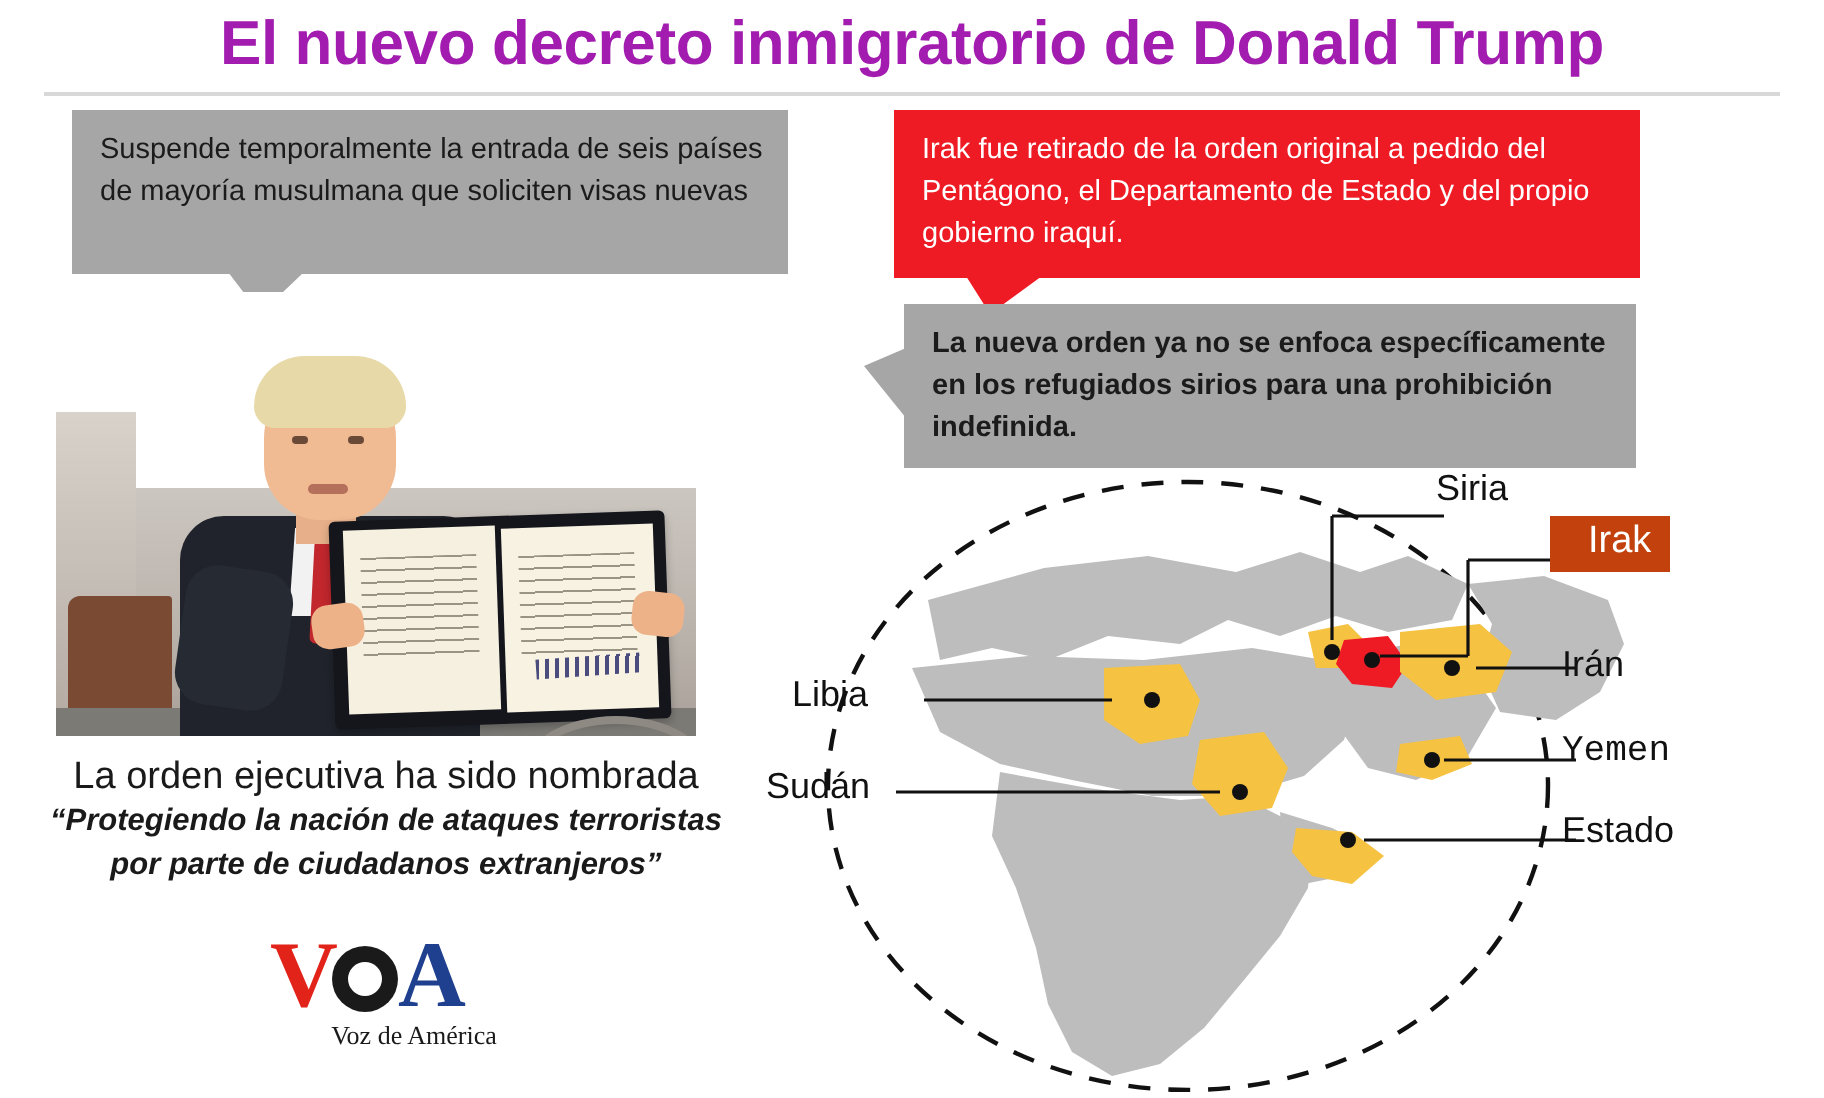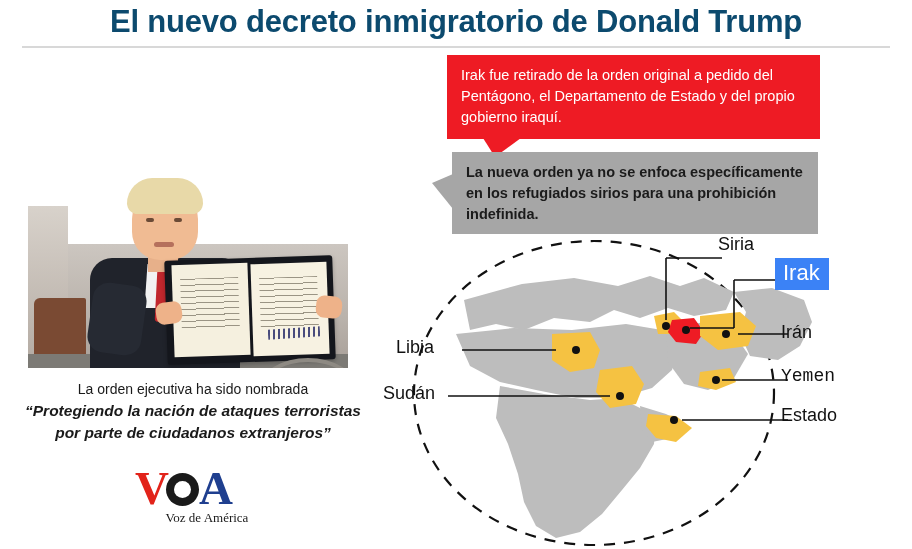--- a/index.html
+++ b/index.html
@@ -24,21 +24,21 @@
 
   
   .title {
     position: absolute;
     left: 0;
     top: 2px;
     width: 912px;
     text-align: center;
     font-size: 31px;
     font-weight: bold;
-    color: #0c4a6e;
+    color: #a21caf;
     letter-spacing: -0.2px;
     line-height: 40px;
     white-space: nowrap;
   }
   .title-rule {
     position: absolute;
     left: 22px;
     top: 46px;
     width: 868px;
     height: 2px;
@@ -285,21 +285,21 @@
   
   #caption {
     position: absolute;
     left: 18px;
     top: 378px;
     width: 350px;
     text-align: center;
     color: #1a1a1a;
   }
   #caption .cap-line1 {
-    font-size: 14px;
+    font-size: 19px;
     line-height: 22px;
   }
   #caption .cap-quote {
     font-size: 15.5px;
     line-height: 22px;
     font-style: italic;
     font-weight: bold;
   }
 
   
@@ -370,35 +370,39 @@
   #label-libia { left: 396px; top: 337px; }
   #label-sudan { left: 383px; top: 383px; }
   #label-iran  { left: 781px; top: 322px; }
   #label-yemen { left: 781px; top: 366px; font-family: Liberation Mono, monospace; }
   #label-somalia { left: 781px; top: 405px; }
 
   #label-irak {
     position: absolute;
     left: 775px;
     top: 258px;
-    background: #3b82f6;
+    background: #c2410c;
     color: #ffffff;
-    font-size: 22px;
-    padding: 2px 9px 4px 8px;
+    font-size: 19px;
+    padding: 2px 9px 4px 19px;
     white-space: nowrap;
   }
 </style>
 </head>
 <body>
 
 <div id="page">
 
   <div class="title">El nuevo decreto inmigratorio de Donald Trump</div>
   <div class="title-rule"></div>
 
+  <div class="bubble gray" id="bubble-suspende">
+    <span>Suspende temporalmente la entrada de seis países  de mayoría musulmana que soliciten visas nuevas</span>
+    <span class="tail"></span>
+  </div>
 
   <div class="bubble red" id="bubble-irak">
     <span>Irak fue retirado de la orden original a pedido del Pentágono, el Departamento de Estado y del propio gobierno iraquí.</span>
     <span class="tail"></span>
   </div>
 
   <div class="bubble gray" id="bubble-nueva-orden">
     <span>La nueva orden ya no se enfoca específicamente en los refugiados sirios para una prohibición indefinida.</span>
     <span class="tail"></span>
   </div>

